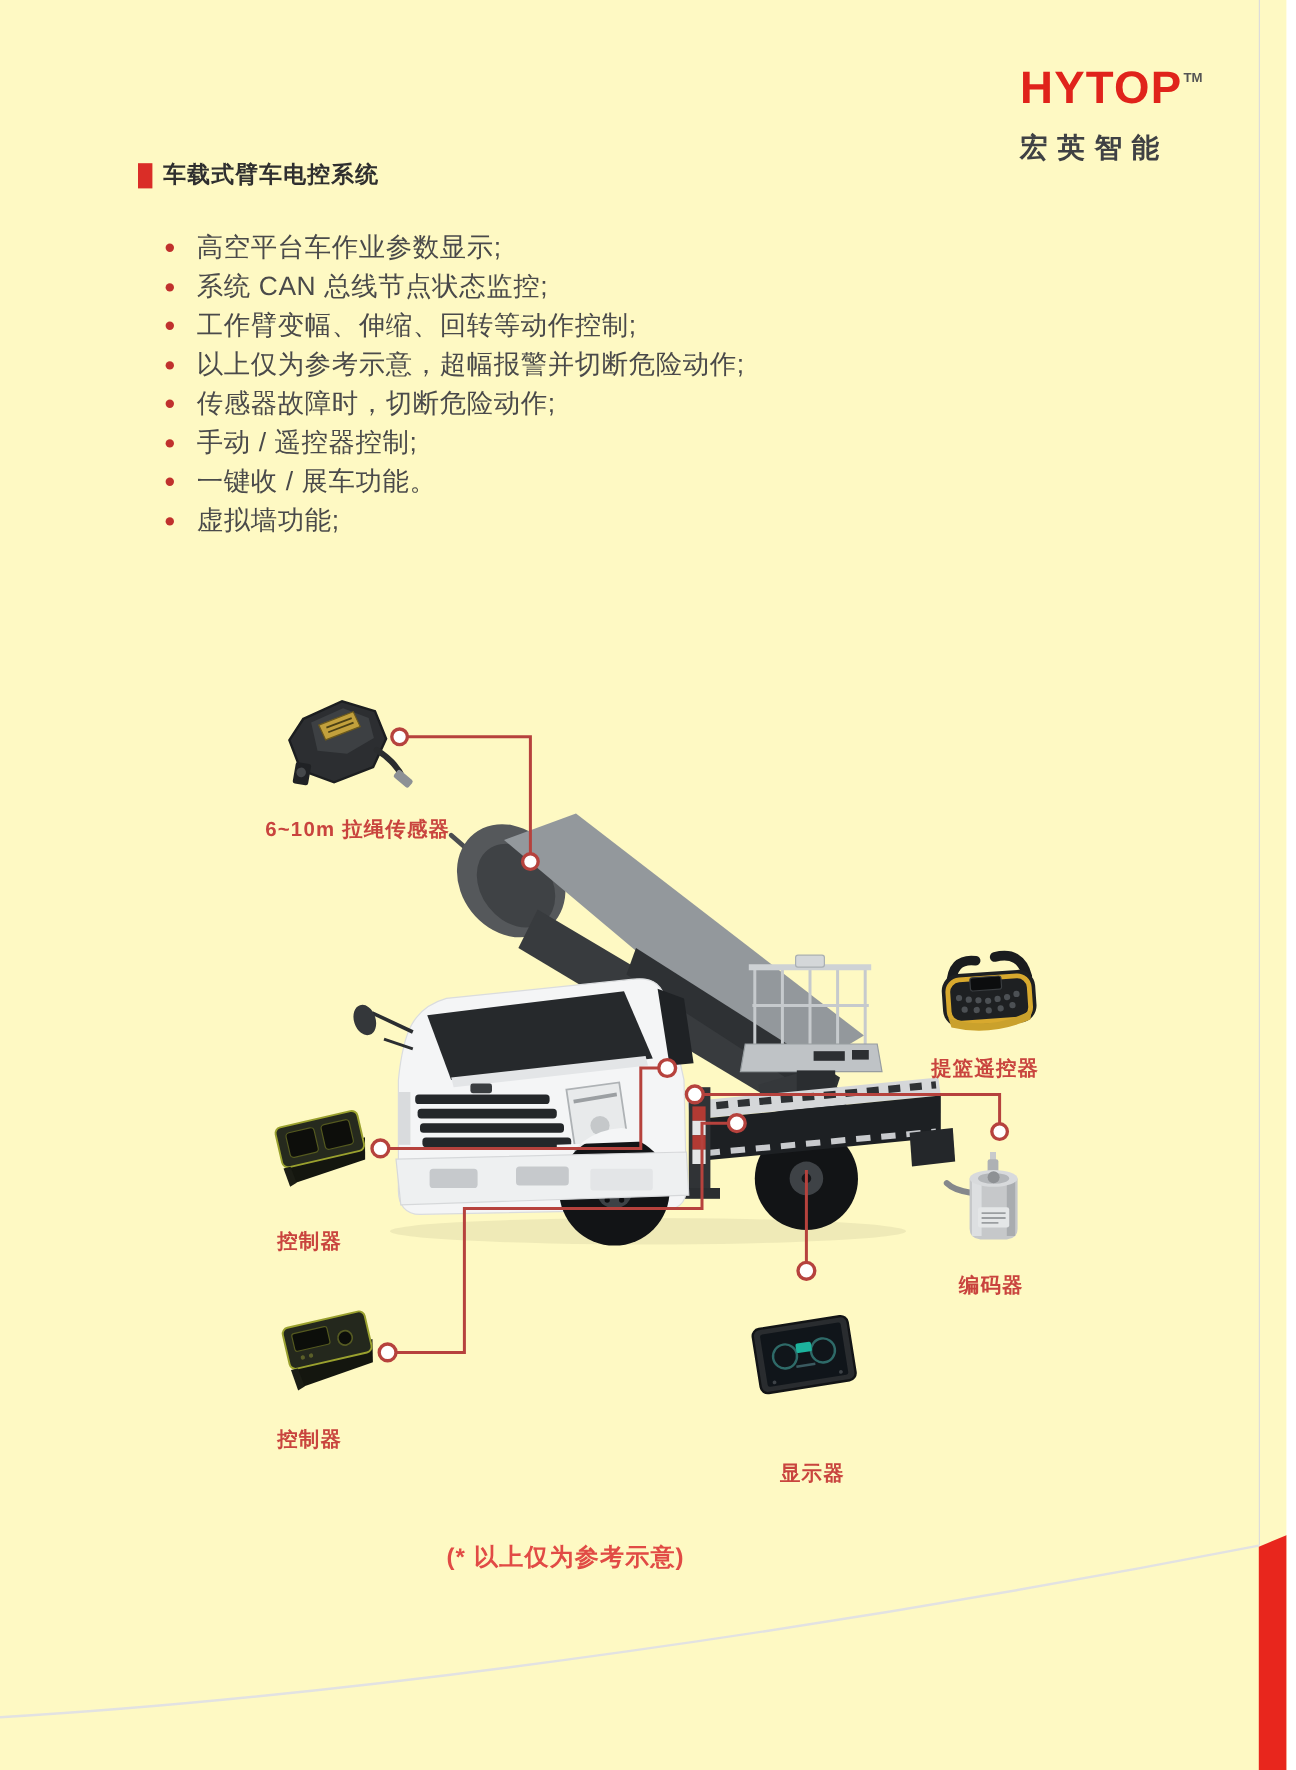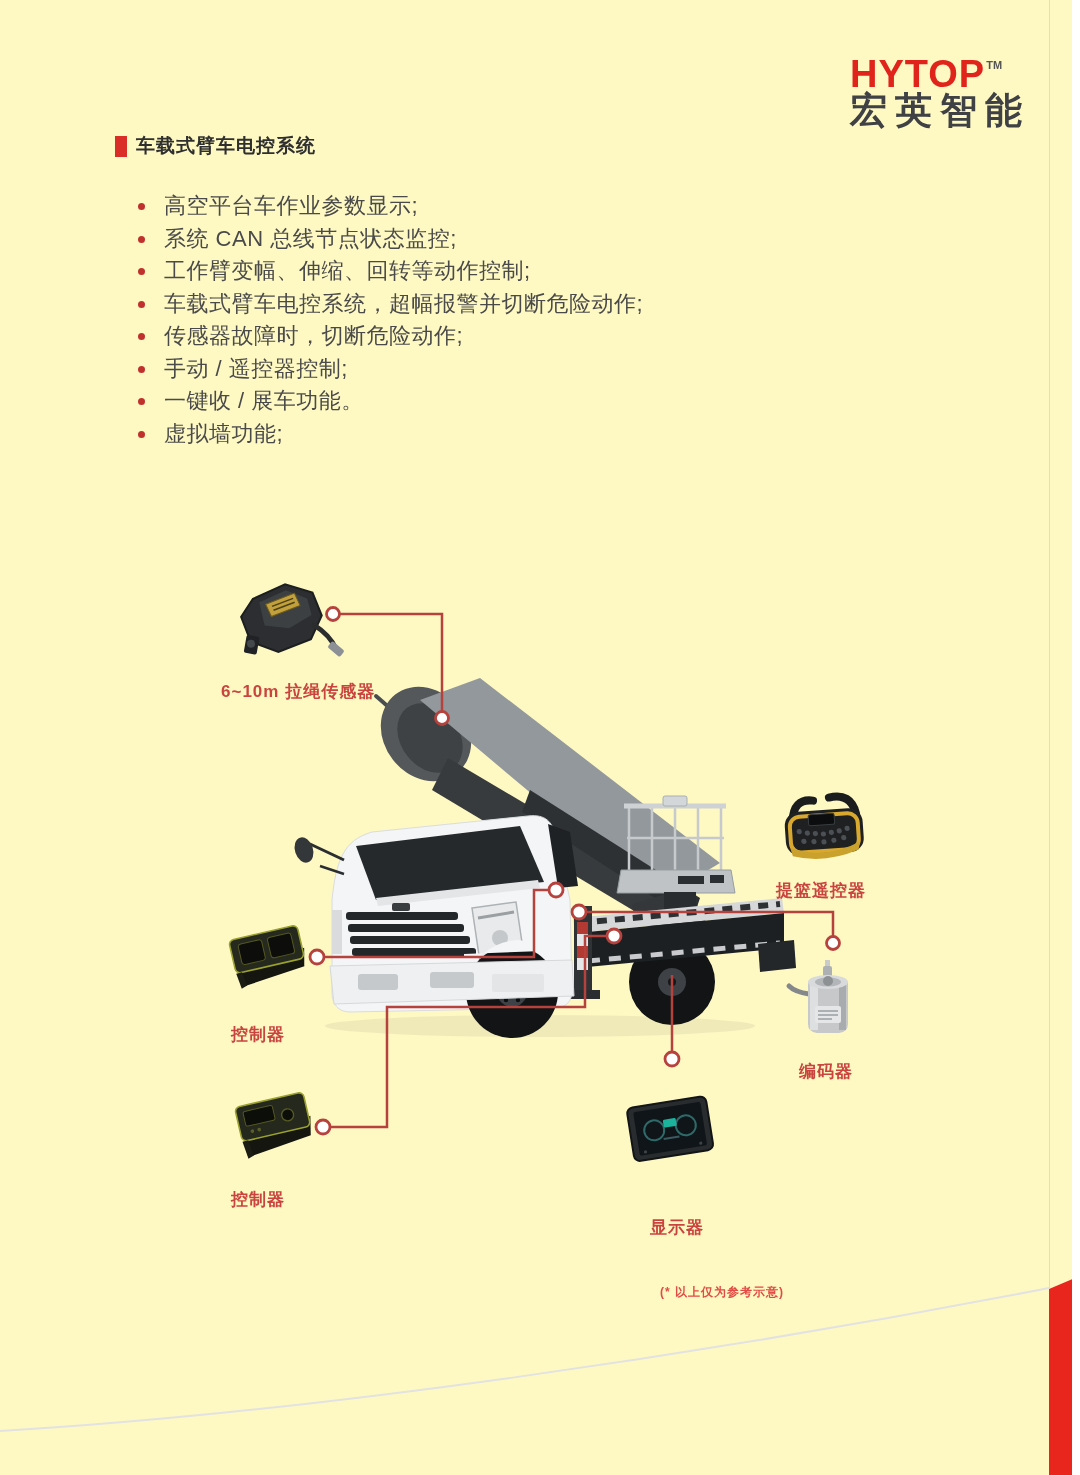--- a/index.html
+++ b/index.html
@@ -3,42 +3,42 @@
 <meta charset="utf-8">
 <style>
   html,body{margin:0;padding:0;background:#ffffff;}
   body{font-family:"Liberation Sans","DejaVu Sans",sans-serif;}
   .page{position:relative;width:1072px;height:1475px;background:#fef9c3;overflow:hidden;}
 
   
   .logo{position:absolute;left:850px;top:46px;width:162px;text-align:left;}
   .logo-main{font-size:38px;font-weight:900;color:#e0231b;letter-spacing:1px;line-height:38px;white-space:nowrap;}
   .logo-main sup{font-size:11px;font-weight:700;color:#555;letter-spacing:0;vertical-align:18px;margin-left:1px;}
-  .logo-sub{font-size:37px;font-weight:700;color:#3f4144;letter-spacing:8px;line-height:32px;margin-top:2px;white-space:nowrap;}
+  .logo-sub{font-size:23px;font-weight:700;color:#3f4144;letter-spacing:8px;line-height:32px;margin-top:14px;white-space:nowrap;}
 
   
   .v-border{position:absolute;left:1049px;top:0;width:1px;height:1288px;background:#dcdcdc;}
   .deco-svg{position:absolute;left:0;top:0;width:1080px;height:1475px;pointer-events:none;}
 
   
   .heading{position:absolute;left:115px;top:133px;display:flex;align-items:center;}
   .heading-bar{width:12px;height:21px;background:#da2d27;margin-right:9px;}
   .heading-text{font-size:19px;font-weight:700;color:#2f2f2f;letter-spacing:1px;}
 
   
   .features{position:absolute;left:138px;top:190px;list-style:none;margin:0;padding:0;}
   .features li{position:relative;padding-left:26px;height:32.5px;line-height:32.5px;
     font-size:22px;color:#4a4a4a;letter-spacing:0.5px;}
   .features li::before{content:"";position:absolute;left:0;top:13px;width:7px;height:7px;
     border-radius:50%;background:#c0312d;}
 
   
   .dlabel{position:absolute;font-size:17px;font-weight:700;color:#c9443e;letter-spacing:1px;white-space:nowrap;}
-  .note{position:absolute;left:344px;top:1284px;width:440px;text-align:right;
-    font-size:12px;font-weight:700;color:#e14b45;letter-spacing:1px;}
+  .note{position:absolute;left:372px;top:1284px;width:440px;text-align:left;
+    font-size:20px;font-weight:700;color:#e14b45;letter-spacing:1px;}
 
   .comp{position:absolute;}
   .lines{position:absolute;left:0;top:0;width:1080px;height:1475px;pointer-events:none;}
 </style>
 </head>
 <body>
 
 <div class="page">
 
   <div class="v-border"></div>
@@ -50,21 +50,21 @@
 
   <div class="heading">
     <div class="heading-bar"></div>
     <div class="heading-text">车载式臂车电控系统</div>
   </div>
 
   <ul class="features">
     <li>高空平台车作业参数显示;</li>
     <li>系统 CAN 总线节点状态监控;</li>
     <li>工作臂变幅、伸缩、回转等动作控制;</li>
-    <li>车载式臂车电控系统，超幅报警并切断危险动作;</li>
+    <li>以上仅为参考示意，超幅报警并切断危险动作;</li>
     <li>传感器故障时，切断危险动作;</li>
     <li>手动 / 遥控器控制;</li>
     <li>一键收 / 展车功能。</li>
     <li>虚拟墙功能;</li>
   </ul>
 
   <div class="comp" style="left:228px;top:575px;width:120px;height:100px;">
     <svg width="120" height="100" viewBox="0 0 120 100">
       <g transform="rotate(-8 55 45)">
         <polygon points="28,20 62,10 88,22 94,46 80,68 46,76 20,62 14,36" fill="#2c2e31" stroke="#1c1e20" stroke-width="2"></polygon>

